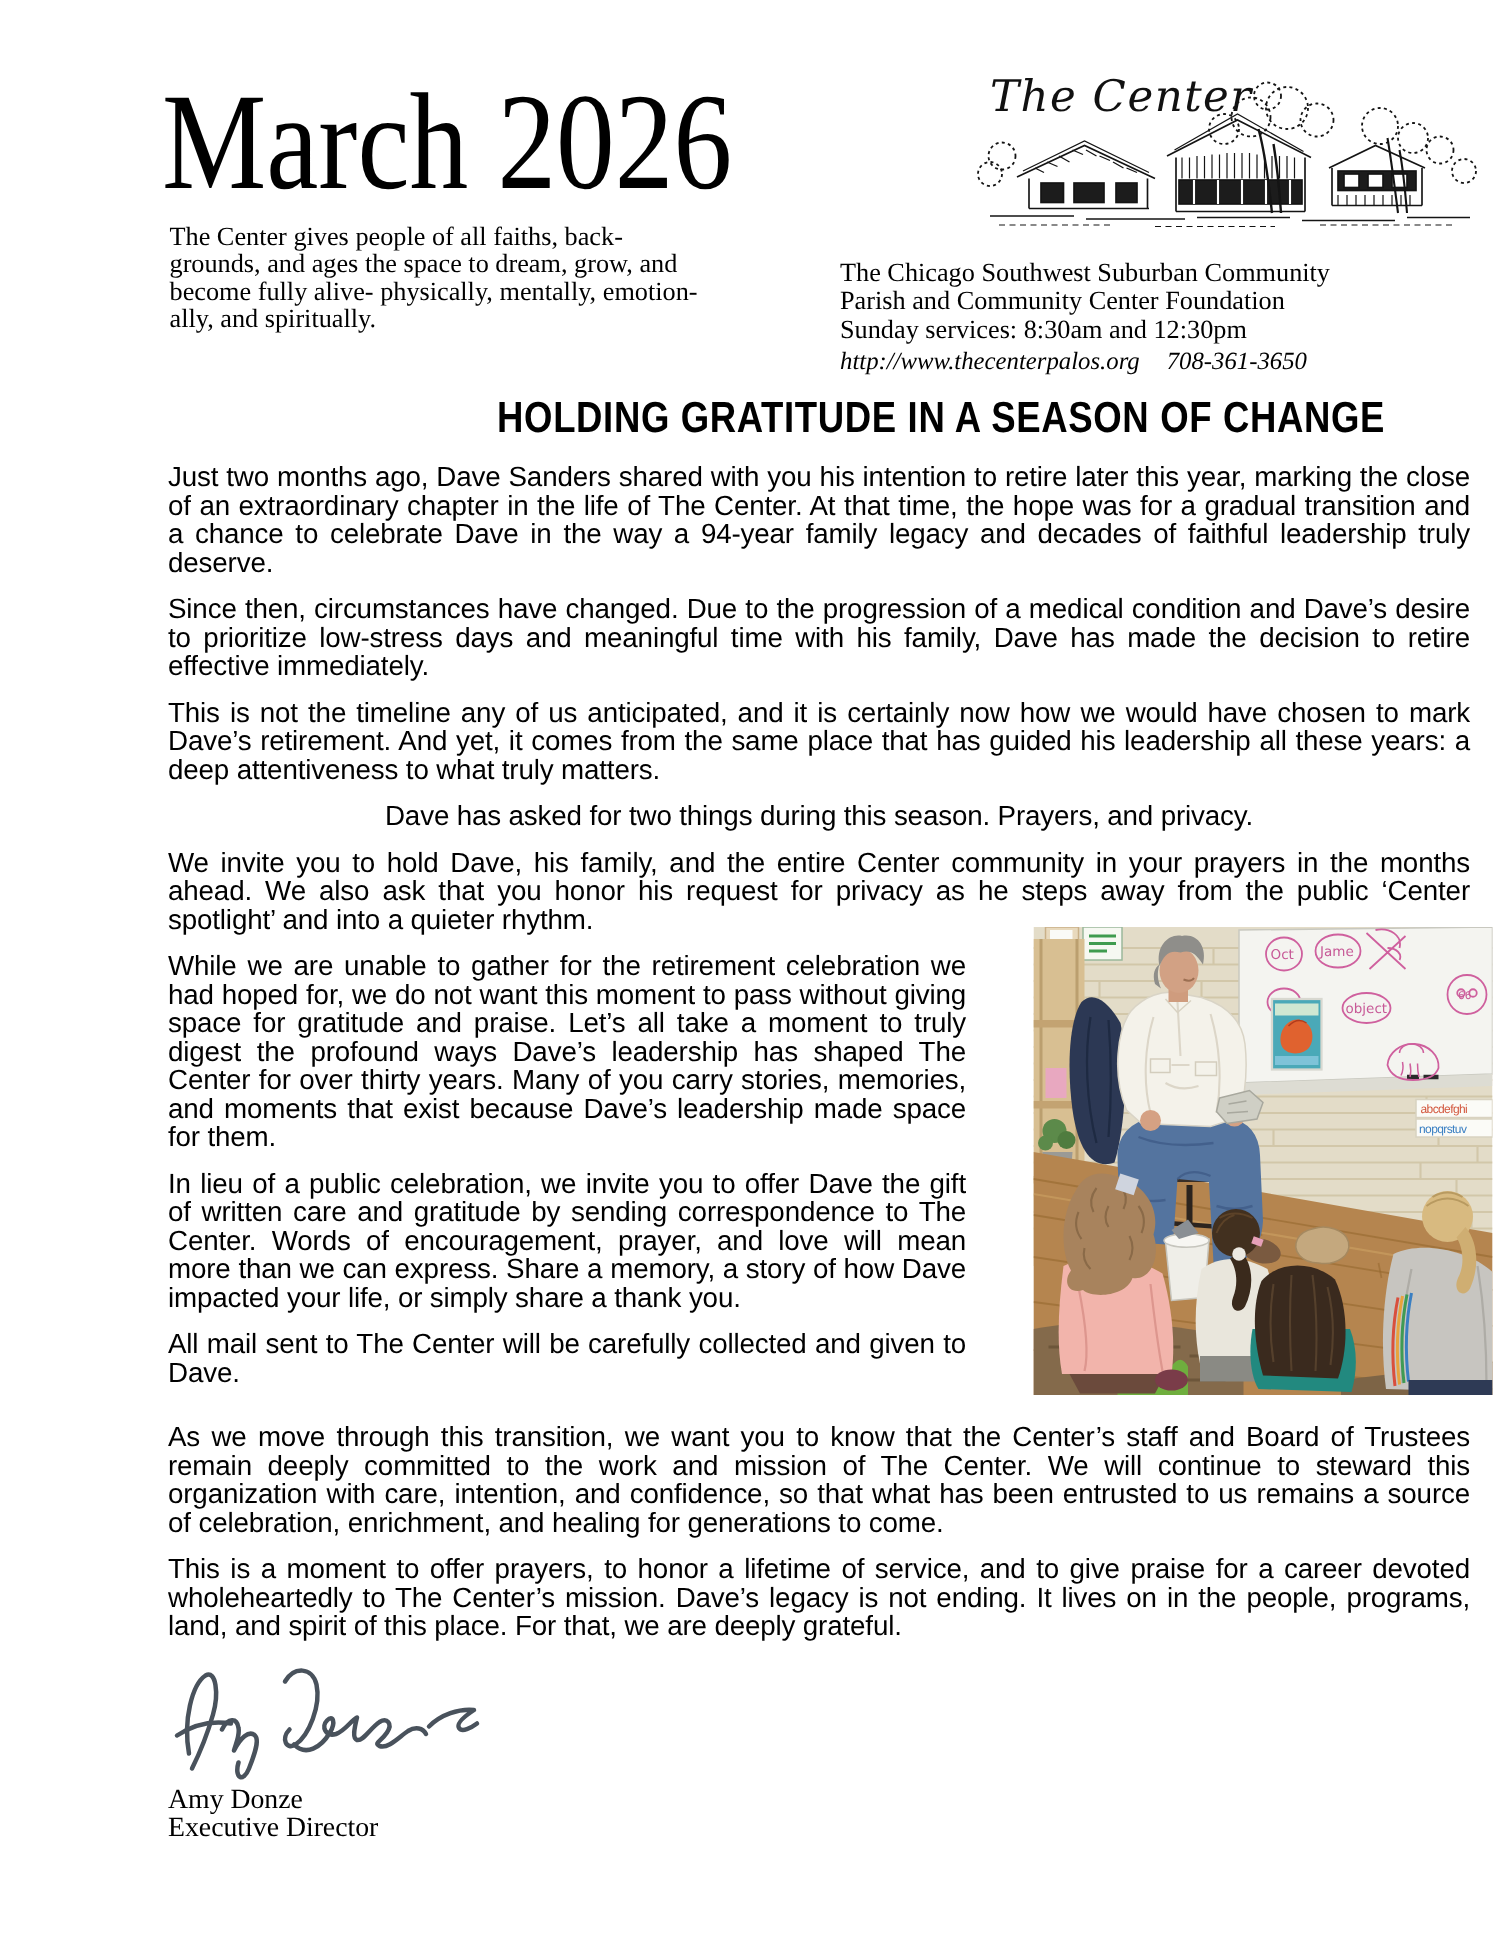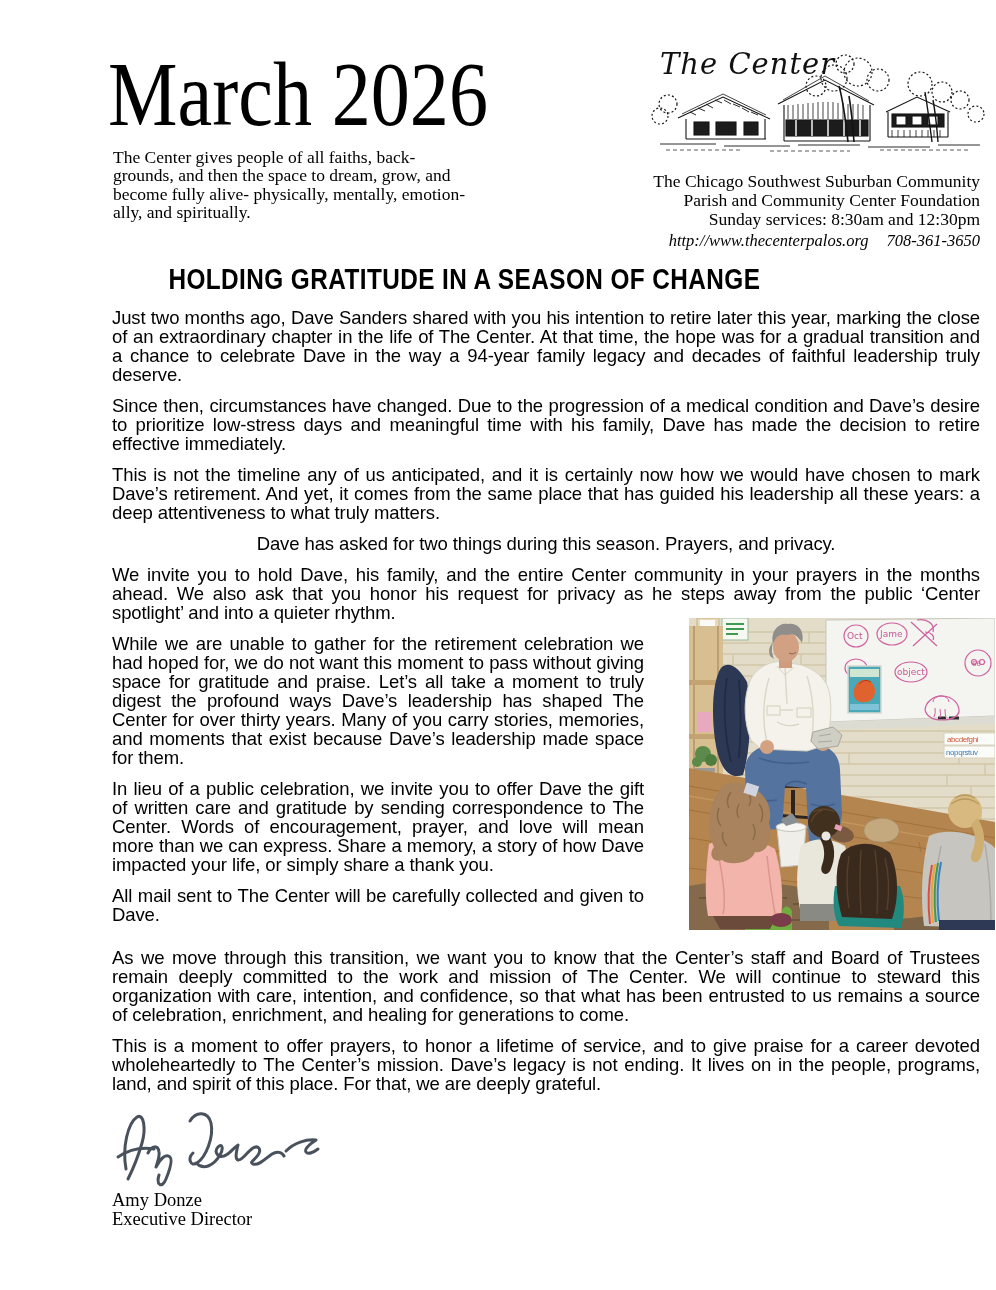--- a/index.html
+++ b/index.html
@@ -7,27 +7,27 @@
         font-family:"Liberation Sans",sans-serif;overflow:hidden;padding-left:44px;}
   
   .masthead{position:relative;height:258px;}
   .issue-title{position:absolute;left:64px;top:48px;white-space:nowrap;}
   .issue-title span{display:inline-block;transform:scaleX(.85);transform-origin:0 50%;
         font-family:"Liberation Serif",serif;font-weight:400;font-size:92px;line-height:1;}
   .tagline{position:absolute;left:69px;top:148px;width:410px;
         font-family:"Liberation Serif",serif;font-size:17.5px;line-height:18.4px;}
   .logo{position:absolute;left:576px;top:42px;}
   .logo .script{font-family:"DejaVu Serif",serif;font-style:italic;font-size:29px;letter-spacing:1px;fill:#111;}
-  .org{position:absolute;right:60px;top:172px;width:420px;text-align:right;
+  .org{position:absolute;right:60px;top:172px;width:420px;
         font-family:"Liberation Serif",serif;font-size:17.5px;line-height:19.2px;}
   .org .contact{font-style:italic;font-size:16.5px;margin-top:1px;}
   .org .contact .phone{display:inline-block;margin-left:18px;}
   
   .content{padding:0 60px 0 68px;}
-  .headline{text-align:left;margin:6px 0 13px;}
+  .headline{text-align:right;margin:6px 0 13px;}
   .headline span{display:inline-block;transform:scaleX(.84);font-weight:700;
         font-size:29px;line-height:30px;letter-spacing:.5px;white-space:nowrap;}
   .content p{margin:0 0 12px;font-size:18.5px;line-height:19px;text-align:justify;letter-spacing:-.1px;}
   .content p.noj{text-align:center;}
   .twocol{display:flex;gap:45px;margin-bottom:12px;}
   .col-left{flex:0 0 532px;}
   .photo{flex:none;width:273px;height:312px;margin:-16px 0 0 0;padding:0;}
   .photo svg{display:block;}
   
   .sig-block{margin-top:4px;}
@@ -38,21 +38,21 @@
 <body>
 
 <div class="page">
 
   <header class="masthead">
     <div class="issue-title">
       <span>March 2026</span>
     </div>
     <div class="tagline">
       <div>The Center gives people of all faiths, back-</div>
-      <div>grounds, and then the space to dream, grow, and</div>
+      <div>grounds, and ages the space to dream, grow, and</div>
       <div>become fully alive- physically, mentally, emotion-</div>
       <div>ally, and spiritually.</div>
     </div>
 
     <div class="logo">
       <svg width="380" height="128" viewBox="0 0 380 128">
         <text class="script" x="40" y="32">The Center</text>
         <g stroke="#141414" fill="none" stroke-width="1.1">
 
           <path d="M58 76 L103 55 L150 77"></path>

